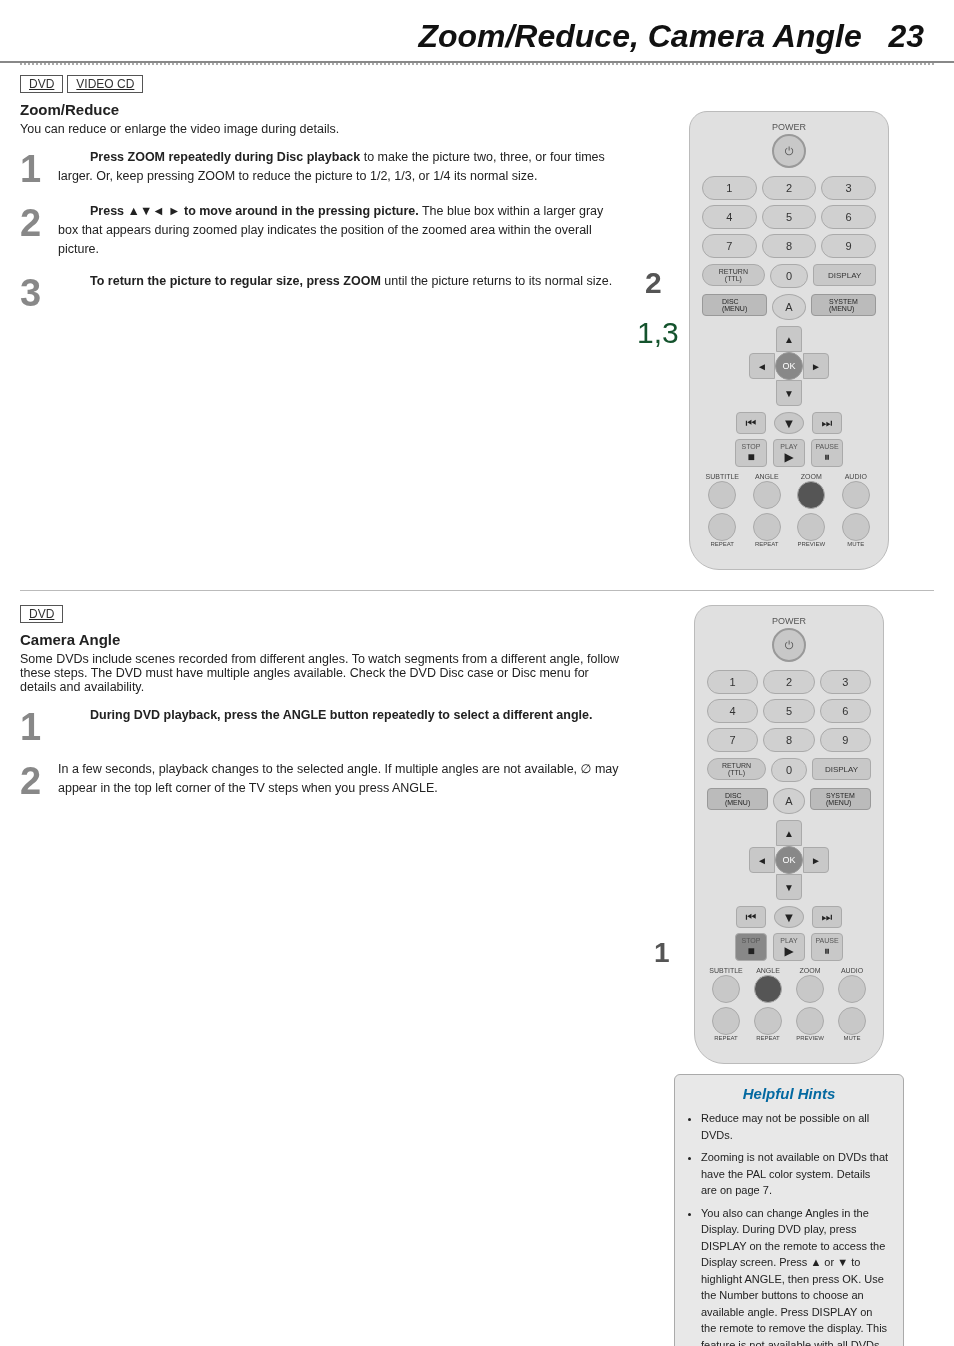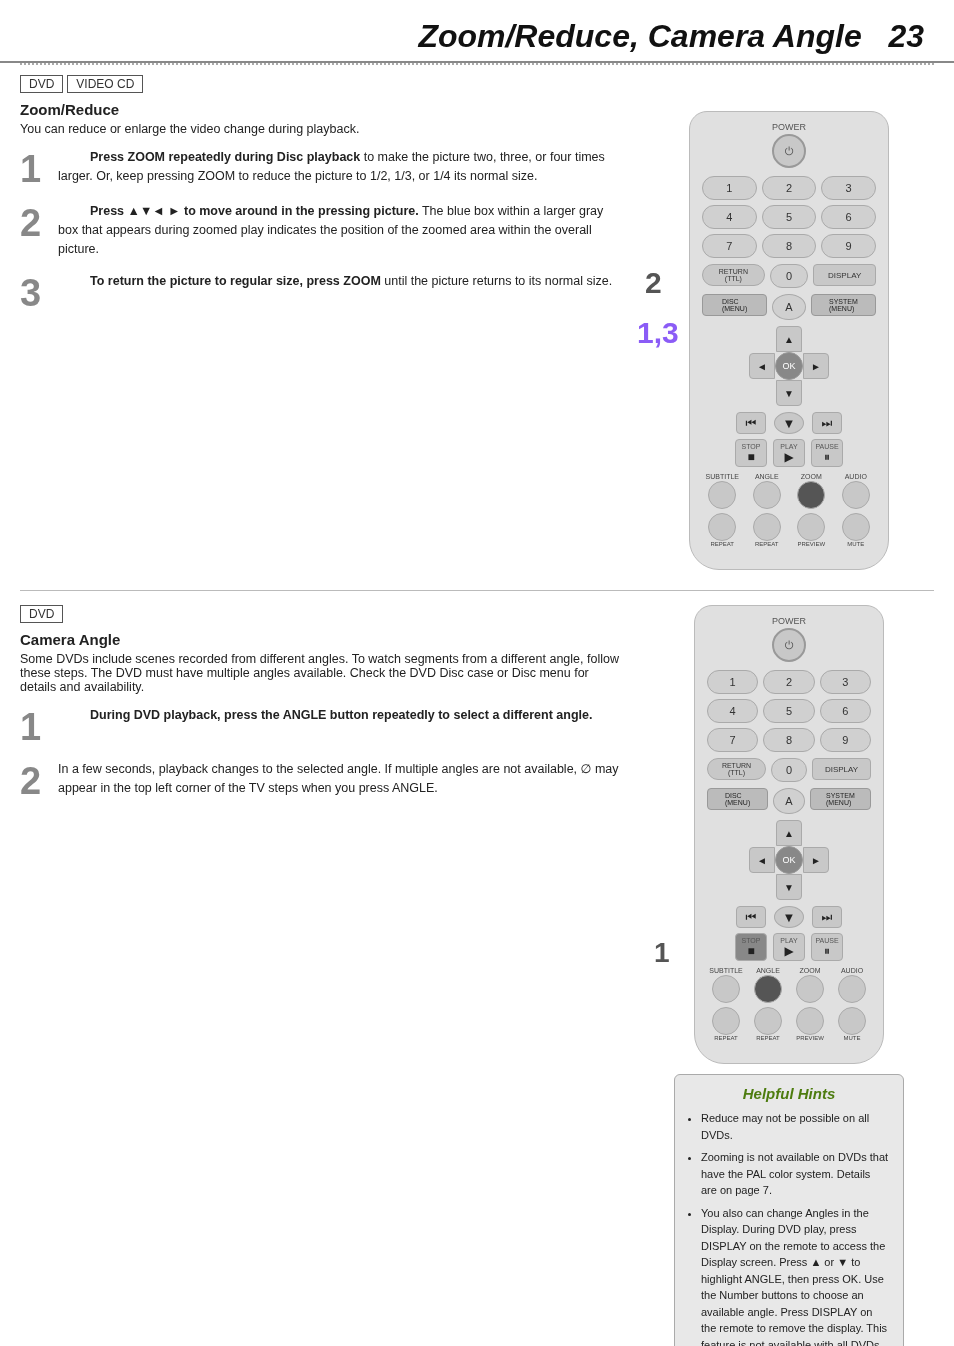--- a/index.html
+++ b/index.html
@@ -28,20 +28,21 @@
     .dotted-border {
       border-top: 2px dotted #aaa;
       margin: 0 20px 0 20px;
     }
 
     
     .format-badges {
       display: flex;
       gap: 4px;
       margin: 10px 20px 8px 20px;
+      text-decoration: underline;
     }
     .badge {
       border: 1px solid #555;
       padding: 1px 8px;
       font-size: 12px;
       color: #333;
       background: #fff;
     }
 
     
@@ -314,21 +315,21 @@
       border-radius: 6px;
       padding: 10px 14px 12px 14px;
       margin-top: 10px;
     }
     .hints-title {
       font-size: 15px;
       font-style: italic;
       font-weight: bold;
       text-align: center;
       margin-bottom: 8px;
-      color: #4d7c0f;
+      color: #0369a1;
     }
     .hints-content {
       font-size: 11px;
       line-height: 1.5;
       color: #222;
     }
     .hints-content li {
       margin-bottom: 6px;
       list-style: disc;
       margin-left: 12px;
@@ -343,21 +344,21 @@
 <div class="dotted-border"></div>
 
 <div class="format-badges">
   <span class="badge">DVD</span>
   <span class="badge">VIDEO CD</span>
 </div>
 
 <div class="content-area">
   <div class="left-col">
     <div class="section-title">Zoom/Reduce</div>
-    <div class="section-intro">You can reduce or enlarge the video change during playback.</div>
+    <div class="section-intro">You can reduce or enlarge the video image during details.</div>
 
     <div class="step">
       <div class="step-number">1</div>
       <div class="step-text">
         <strong>Press ZOOM repeatedly during Disc playback</strong> to make the picture two, three, or four times larger. Or, keep pressing ZOOM to reduce the picture to 1/2, 1/3, or 1/4 its normal size.
       </div>
     </div>
 
     <div class="step">
       <div class="step-number">2</div>
@@ -371,21 +372,21 @@
       <div class="step-text">
         <strong>To return the picture to regular size, press ZOOM</strong> until the picture returns to its normal size.
       </div>
     </div>
   </div>
 
   <div class="right-col">
     <div style="position: relative; display: inline-block;">
 
       <div style="position: absolute; left: -44px; top: 155px; font-size: 30px; font-weight: bold; color: #555;">2</div>
-      <div style="position: absolute; left: -52px; top: 205px; font-size: 30px; font-weight: bold; color: #8b5cf6;">1,3</div>
+      <div style="position: absolute; left: -52px; top: 205px; font-size: 30px; font-weight: normal; color: #14532d;">1,3</div>
 
       <div class="remote">
 
         <div class="power-label">POWER</div>
         <div class="remote-top">
           <div class="power-btn">⏻</div>
         </div>
 
         <div class="num-grid">
           <div class="num-btn">1</div>

